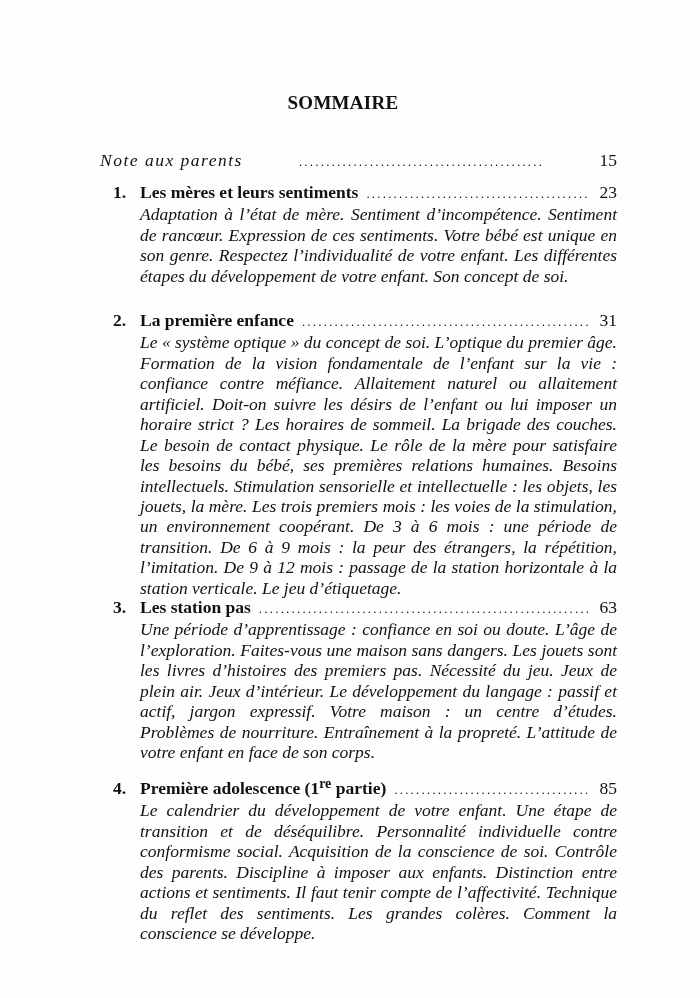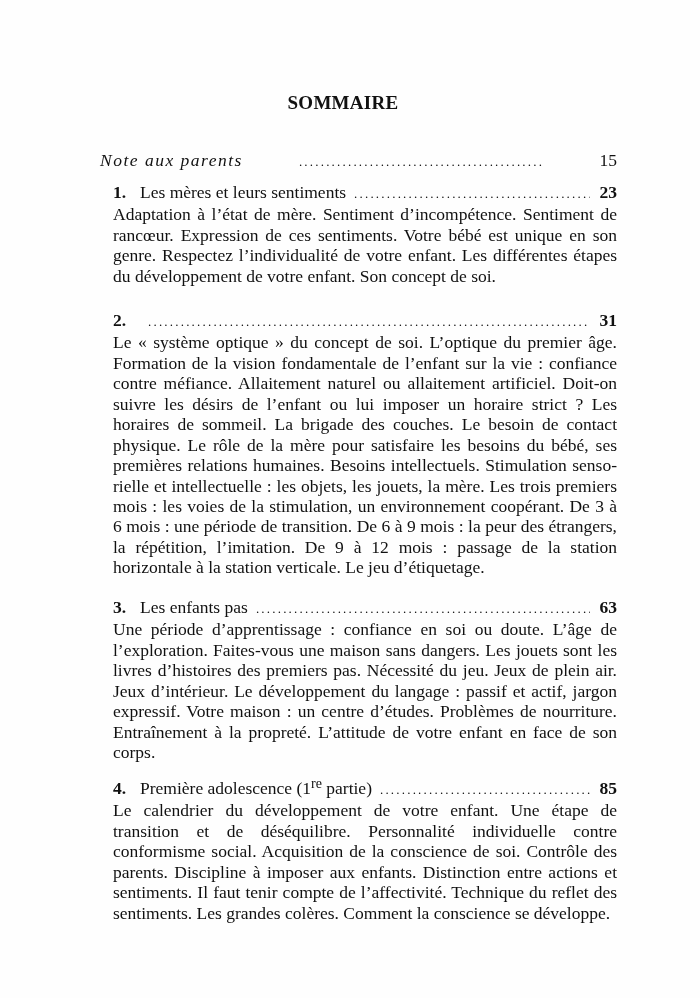--- a/index.html
+++ b/index.html
@@ -19,29 +19,30 @@
   .toc-line .lbl { white-space:nowrap; }
   .toc-line .dots {
     flex:1; overflow:hidden; white-space:nowrap; margin:0 10px 0 8px;
     letter-spacing:2.2px; font-size:13px;
   }
   .toc-line .pg { font-weight:normal; white-space:nowrap; }
   .note .lbl { font-style:italic; letter-spacing:1.5px; }
   .chapter { position:absolute; left:113px; width:504px; }
   .chapter .head { display:flex; align-items:baseline; font-size:17.5px; line-height:20.4px; }
   .chapter .num { width:27px; font-weight:bold; }
-  .chapter .lbl { font-weight:normal; white-space:nowrap;text-align:right; }
+  .chapter .lbl { font-weight:bold; white-space:nowrap;text-align:right; }
   .chapter .dots {
     flex:1; overflow:hidden; white-space:nowrap; margin:0 10px 0 8px;
     letter-spacing:2.2px; font-size:13px;
   }
-  .chapter .pg { font-weight:bold; }
+  .chapter .pg { font-weight:normal; }
   .chapter .desc {
-    font-size:17.5px; line-height:20.45px; text-align:justify;
+    margin-left:27px; font-size:17.5px; line-height:20.45px; text-align:justify;
     hyphens:manual;
+    font-style:italic;
   }
   sup { font-size:14px; vertical-align:6px; }
 </style>
 </head>
 <body>
 
 <div class="title">SOMMAIRE</div>
 
 <div class="toc-line note" style="top:150px;">
   <span class="lbl">Note aux parents</span>
@@ -55,30 +56,31 @@
     <span class="lbl">Les mères et leurs sentiments</span>
     <span class="dots">........................................................................................................</span>
     <span class="pg">23</span>
   </div>
   <div class="desc">Adaptation à l’état de mère. Sentiment d’incompétence. Sen­timent de rancœur. Expression de ces sentiments. Votre bébé est unique en son genre. Respectez l’individualité de votre enfant. Les différentes étapes du développement de votre enfant. Son concept de soi.</div>
 </div>
 
 <div class="chapter" style="top:310px;">
   <div class="head">
     <span class="num">2.</span>
+    <span class="lbl">La première enfance</span>
     <span class="dots">........................................................................................................</span>
     <span class="pg">31</span>
   </div>
   <div class="desc">Le « système optique » du concept de soi. L’optique du premier âge. Formation de la vision fondamentale de l’enfant sur la vie : confiance contre méfiance. Allaitement naturel ou allaitement artificiel. Doit-on suivre les désirs de l’enfant ou lui imposer un horaire strict ? Les horaires de sommeil. La brigade des couches. Le besoin de contact physique. Le rôle de la mère pour satisfaire les besoins du bébé, ses premières relations humaines. Besoins intellectuels. Stimulation senso­rielle et intellectuelle : les objets, les jouets, la mère. Les trois premiers mois : les voies de la stimulation, un environne­ment coopérant. De 3 à 6 mois : une période de transition. De 6 à 9 mois : la peur des étrangers, la répétition, l’imita­tion. De 9 à 12 mois : passage de la station horizontale à la station verticale. Le jeu d’étiquetage.</div>
 </div>
 
 <div class="chapter" style="top:597px;">
   <div class="head">
     <span class="num">3.</span>
-    <span class="lbl">Les enfants pas</span>
+    <span class="lbl">Les station pas</span>
     <span class="dots">........................................................................................................</span>
     <span class="pg">63</span>
   </div>
   <div class="desc">Une période d’apprentissage : confiance en soi ou doute. L’âge de l’exploration. Faites-vous une maison sans dangers. Les jouets sont les livres d’histoires des premiers pas. Néces­sité du jeu. Jeux de plein air. Jeux d’intérieur. Le dévelop­pement du langage : passif et actif, jargon expressif. Votre maison : un centre d’études. Problèmes de nourriture. Entraî­nement à la propreté. L’attitude de votre enfant en face de son corps.</div>
 </div>
 
 <div class="chapter" style="top:774px;">
   <div class="head">
     <span class="num">4.</span>
     <span class="lbl"><span>Première adolescence (1</span><sup>re</sup><span> partie)</span></span>

